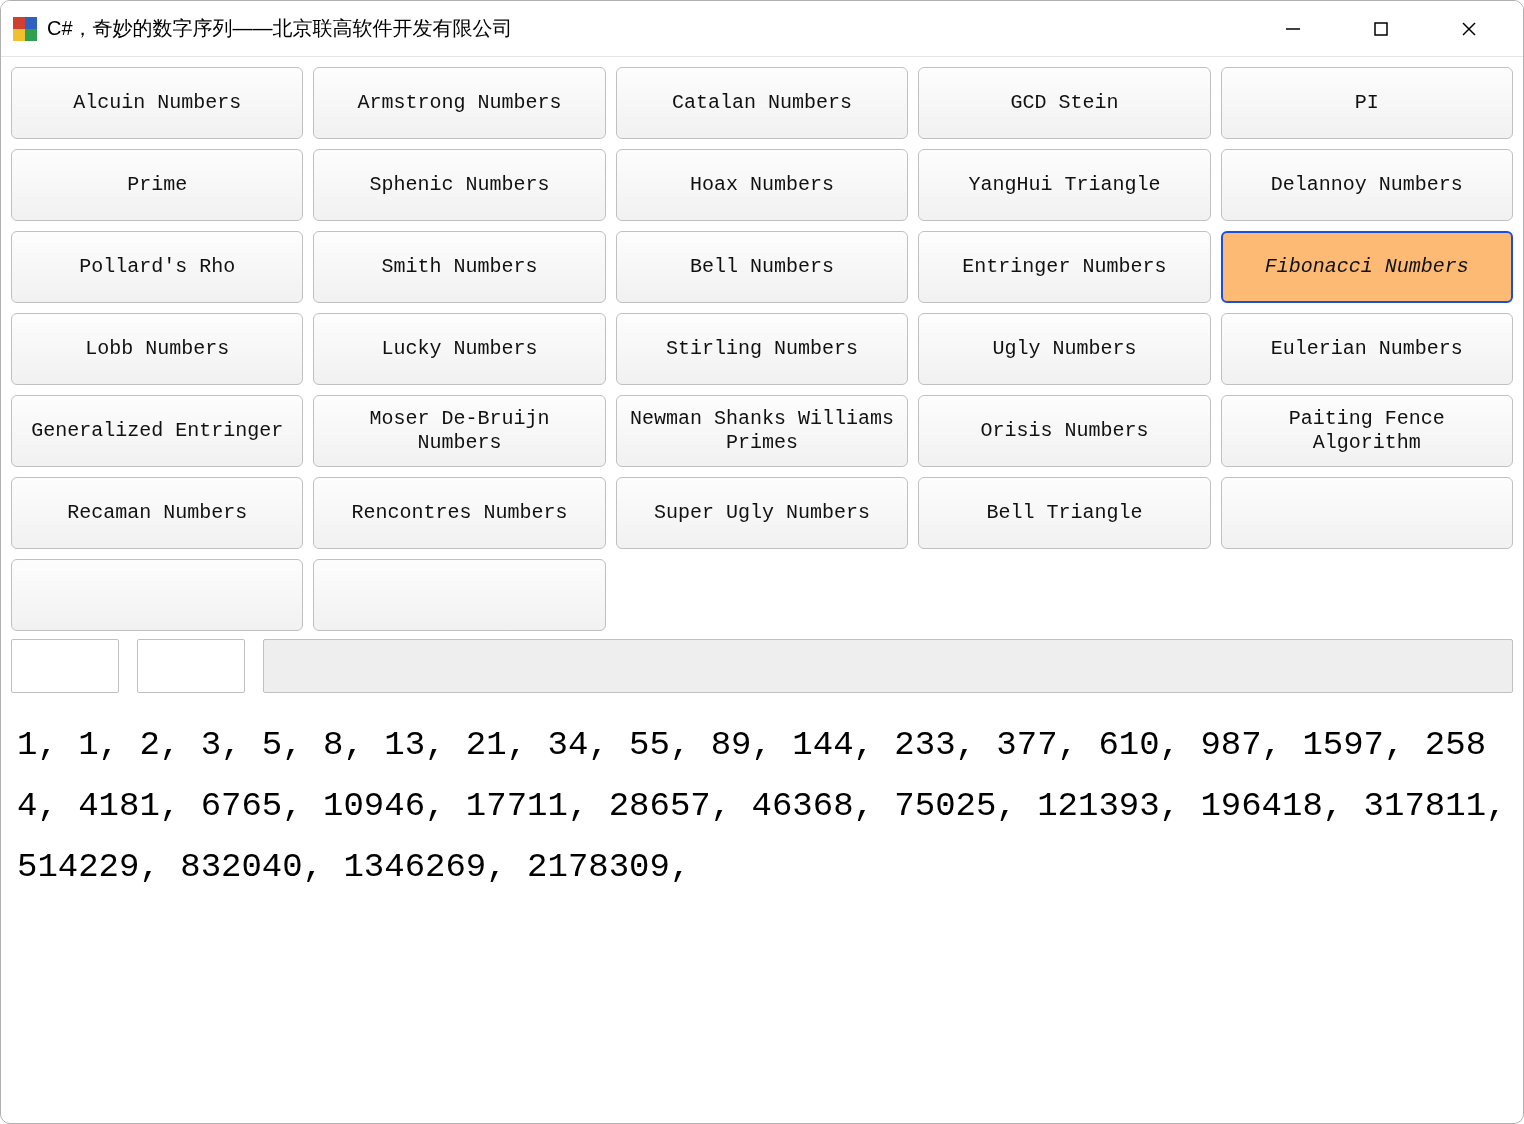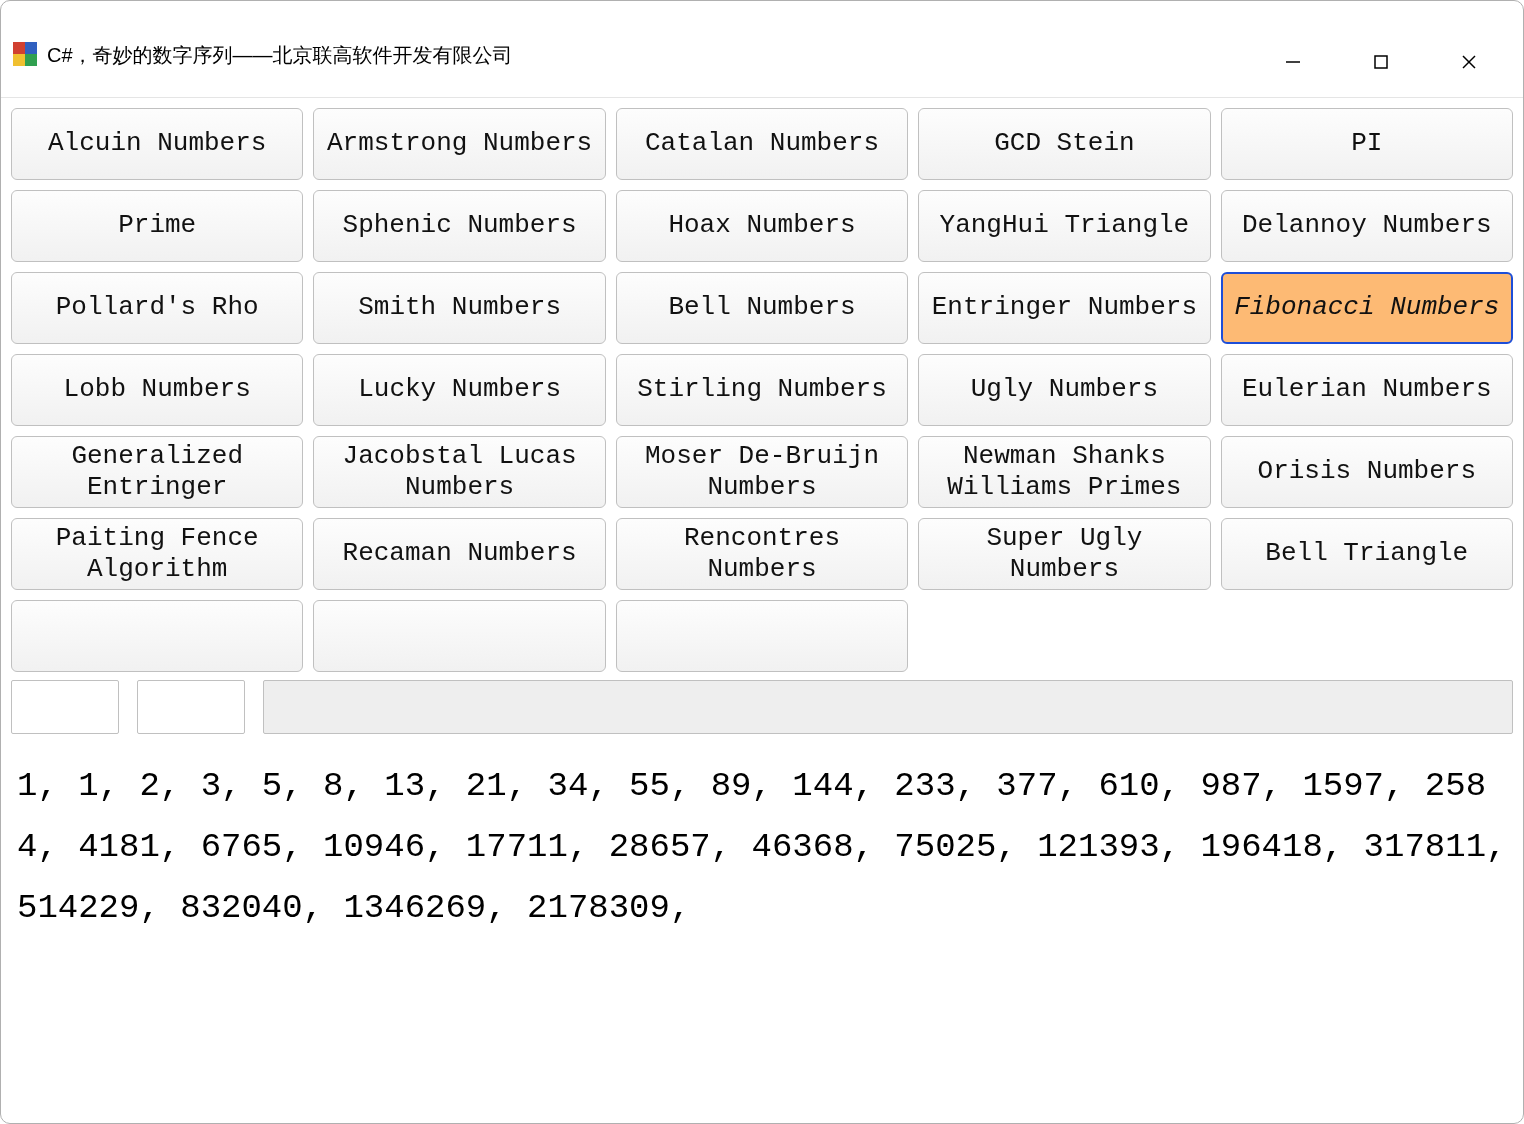--- a/index.html
+++ b/index.html
@@ -1,25 +1,25 @@
 <!DOCTYPE html>
 <html><head>
 <meta charset="utf-8">
 <style>
   * { box-sizing: border-box; margin: 0; padding: 0; }
   html, body { width: 1524px; height: 1124px; font-family: "Microsoft YaHei", "SimHei", sans-serif; background: #fff; }
   .window { width: 1524px; height: 1124px; border: 1px solid #b0b0b0; border-radius: 10px; background: #fff; display: flex; flex-direction: column; overflow: hidden; }
-  .titlebar { height: 56px; display: flex; align-items: flex-start; padding: 0 10px 0 12px; background: #fff; border-bottom: 1px solid #e5e5e5; margin-top: 41px; }
+  .titlebar { height: 56px; display: flex; align-items: center; padding: 0 10px 0 12px; background: #fff; border-bottom: 1px solid #e5e5e5; }
   .app-icon { width: 24px; height: 24px; margin-right: 10px; flex: none; }
   .title-text { font-size: 20px; color: #000; flex: 1; white-space: nowrap; }
   .win-controls { display: flex; gap: 40px; align-items: center; margin-right: 20px; }
   .win-btn { width: 48px; height: 40px; display: flex; align-items: center; justify-content: center; font-size: 24px; line-height: 1; background: transparent; border: none; }
   .content { flex: 1; display: flex; flex-direction: column; padding: 10px; gap: 8px; }
   .button-grid { display: grid; grid-template-columns: repeat(5, 1fr); grid-template-rows: repeat(7, 72px); gap: 10px; }
-  .seq-btn { border: 1px solid #c0c0c0; border-radius: 6px; background: linear-gradient(#fdfdfd, #f1f1f1); font-family: "Courier New", monospace; font-size: 26px; color: #111; display: flex; align-items: center; justify-content: center; text-align: center; padding: 4px 8px; line-height: 1.2; cursor: pointer; }
+  .seq-btn { border: 1px solid #c0c0c0; border-radius: 6px; background: linear-gradient(#fdfdfd, #f1f1f1); font-family: "Courier New", monospace; font-size: 20px; color: #111; display: flex; align-items: center; justify-content: center; text-align: center; padding: 4px 8px; line-height: 1.2; cursor: pointer; }
   .seq-btn.selected { background: #fdba74; border: 2px solid #1d4ed8; font-style: italic; }
   .seq-btn.empty { background: linear-gradient(#fdfdfd, #f1f1f1); }
   .mid-row { display: flex; gap: 18px; height: 54px; align-items: stretch; }
   .small-box { width: 108px; border: 1px solid #c0c0c0; background: #fff; border-radius: 2px; }
   .long-box { flex: 1; border: 1px solid #c0c0c0; background: #eee; border-radius: 2px; }
   .output { flex: 1; padding: 14px 6px; font-family: "Courier New", "SimSun", monospace; font-size: 34px; line-height: 1.8; color: #000; overflow: auto; word-break: break-all; }
 </style>
 </head>
 <body>
 
@@ -70,21 +70,20 @@
         <div class="seq-btn">Smith Numbers</div>
         <div class="seq-btn">Bell Numbers</div>
         <div class="seq-btn">Entringer Numbers</div>
         <div class="seq-btn selected">Fibonacci Numbers</div>
         <div class="seq-btn">Lobb Numbers</div>
         <div class="seq-btn">Lucky Numbers</div>
         <div class="seq-btn">Stirling Numbers</div>
         <div class="seq-btn">Ugly Numbers</div>
         <div class="seq-btn">Eulerian Numbers</div>
         <div class="seq-btn">Generalized Entringer</div>
-        <div class="seq-btn">Jacobstal Lucas Numbers</div>
         <div class="seq-btn">Moser De-Bruijn Numbers</div>
         <div class="seq-btn">Newman Shanks Williams Primes</div>
         <div class="seq-btn">Orisis Numbers</div>
         <div class="seq-btn">Paiting Fence Algorithm</div>
         <div class="seq-btn">Recaman Numbers</div>
         <div class="seq-btn">Rencontres Numbers</div>
         <div class="seq-btn">Super Ugly Numbers</div>
         <div class="seq-btn">Bell Triangle</div>
         <div class="seq-btn empty"></div>
         <div class="seq-btn empty"></div>

